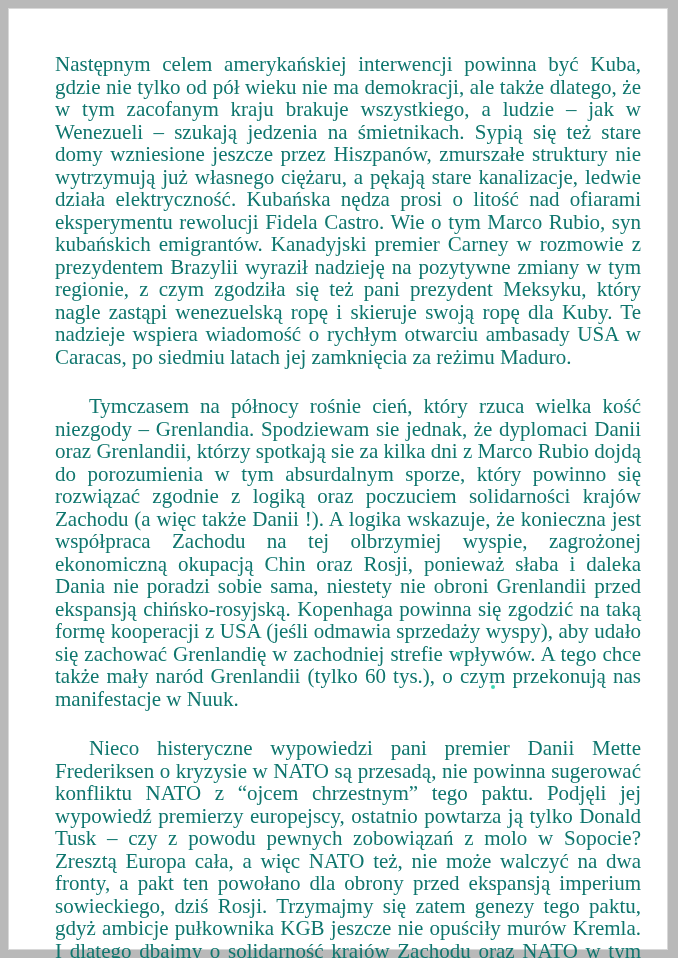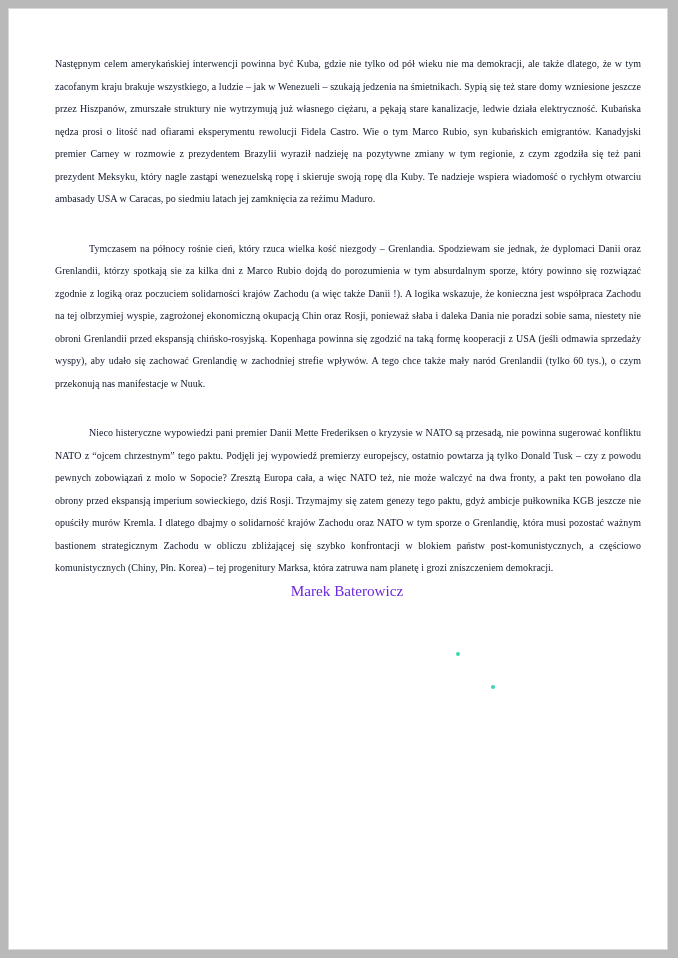--- a/index.html
+++ b/index.html
@@ -24,25 +24,25 @@
     border: 1px solid #d8d8d8;
   }
   .content {
     position: absolute;
     left: 46px;
     top: 44px;
     width: 586px;
   }
   p.para {
     margin: 0 0 0 0;
-    font-size: 10px;
+    font-size: 21px;
     line-height: 22.5px;
     text-align: justify;
     text-justify: inter-word;
-    color: #0f172a;
+    color: #0f766e;
     font-family: "Liberation Serif", serif;
   }
   p.para + p.para {
     margin-top: 27px;
   }
   p.indent {
     text-indent: 34px;
   }
   .signature {
     margin-top: 0;

